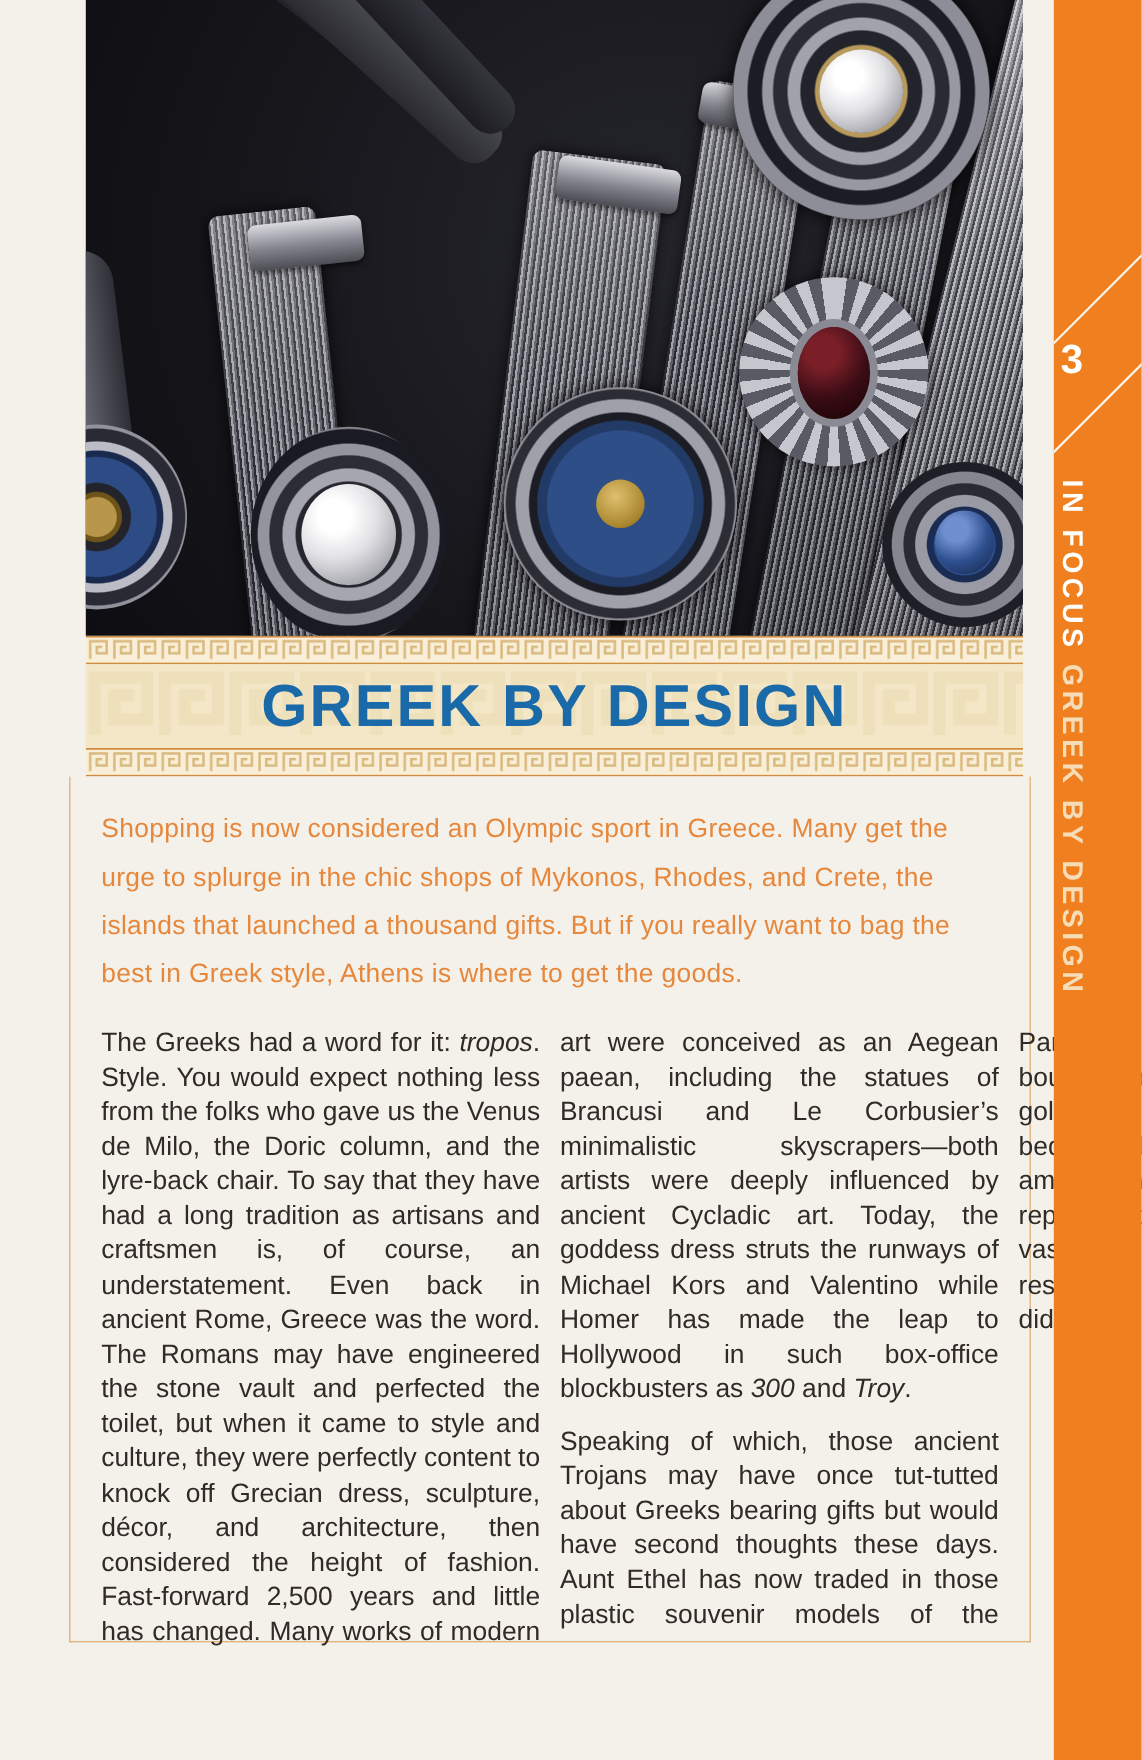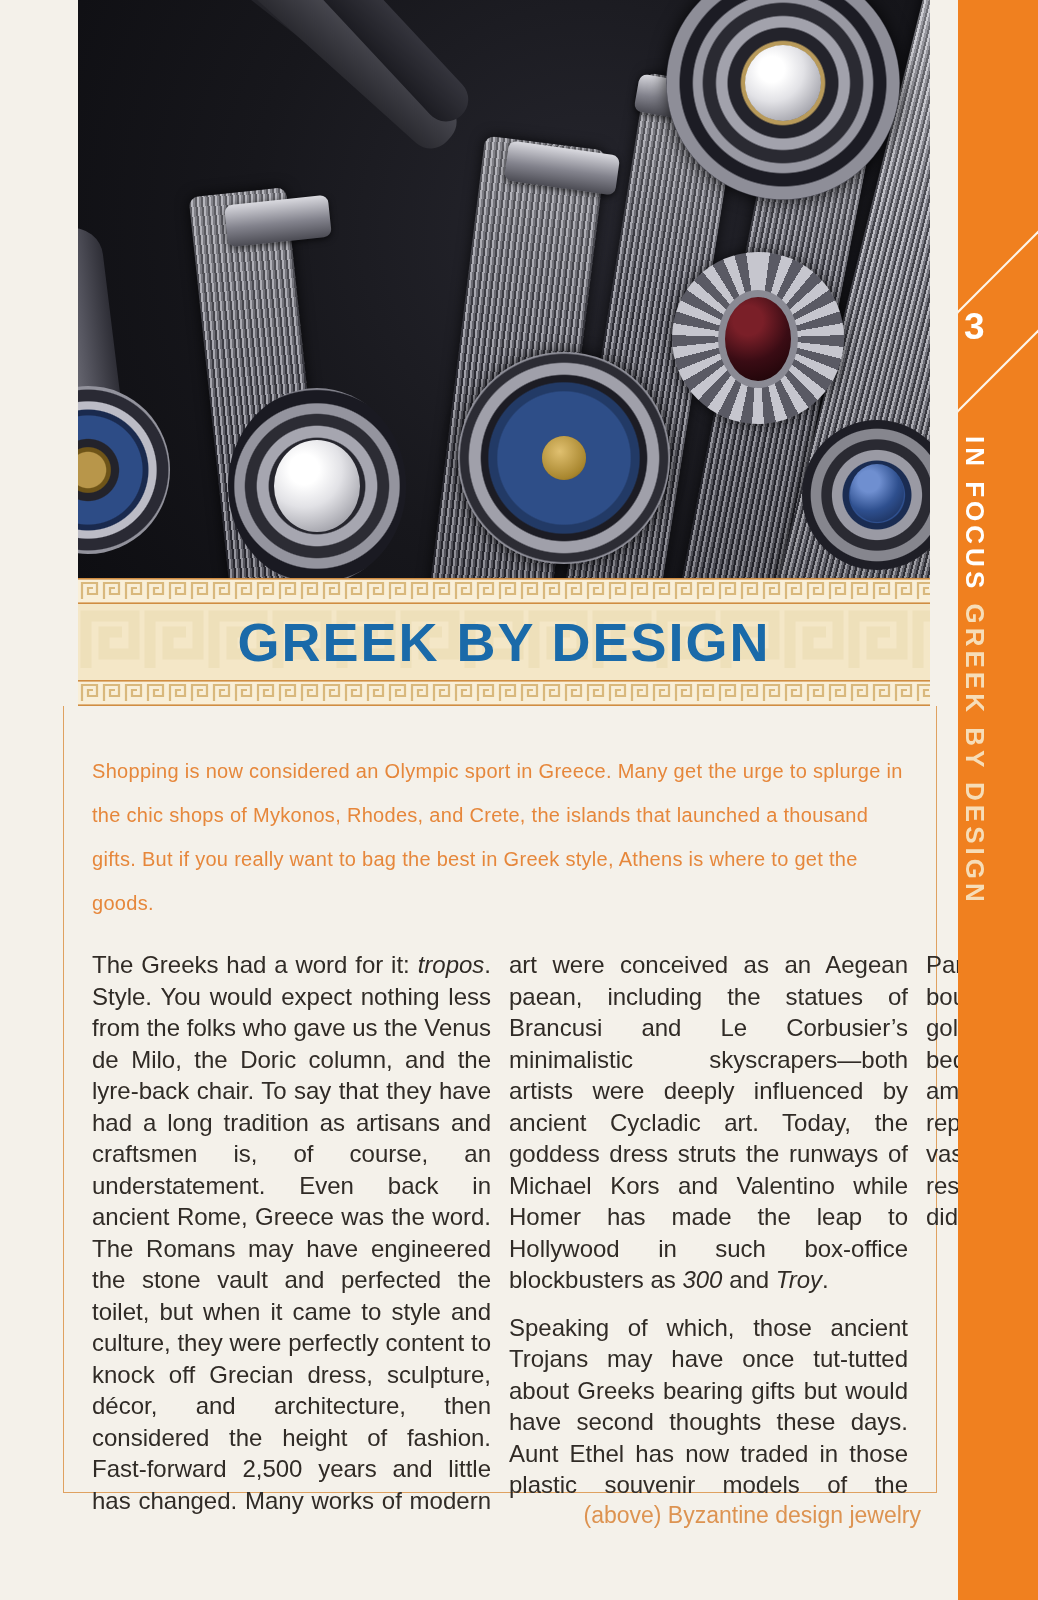--- a/index.html
+++ b/index.html
@@ -96,22 +96,22 @@
   }
 
   
   .content-box {
     position:absolute; left:63px; top:706px; width:874px; height:787px;
     border-left:1px solid #dfa160; border-right:1px solid #dfa160; border-bottom:1px solid #dfa160;
     background:#f4f1ea;
   }
   .intro {
     padding:26px 28px 0 28px;
-    font-size:20px; line-height:44px; font-weight:300;
-    letter-spacing:.3px; color:#e6873b;margin-top:17px;
+    font-size:24px; line-height:44px; font-weight:300;
+    letter-spacing:.3px; color:#e6873b;
   }
   .columns {
     margin:24px 28px 0 28px; height:574px;
     column-count:2; column-gap:18px; column-fill:auto;
     font-family:Liberation Sans, sans-serif;
     font-size:24px; line-height:31.5px; color:#302b26;
     text-align:justify;
   }
   .columns p { margin-bottom:16px; }
   .caption {
@@ -218,21 +218,20 @@
   </div>
 
   <div class="content-box">
     <div class="intro">Shopping is now considered an Olympic sport in Greece. Many get the urge to splurge in the chic shops of Mykonos, Rhodes, and Crete, the islands that launched a thousand gifts. But if you really want to bag the best in Greek style, Athens is where to get the goods.</div>
     <div class="columns">
         <p><span>The Greeks had a word for it: </span><i>tropos</i><span>. Style. You would expect nothing less from the folks who gave us the Venus de Milo, the Doric column, and the lyre-back chair. To say that they have had a long tradition as artisans and craftsmen is, of course, an understatement. Even back in ancient Rome, Greece was the word. The Romans may have engineered the stone vault and perfected the toilet, but when it came to style and culture, they were perfectly content to knock off Grecian dress, sculpture, décor, and architecture, then considered the height of fashion. Fast-forward 2,500 years and little has changed. Many works of modern art were conceived as an Aegean paean, including the statues of Brancusi and Le Corbusier’s minimalistic skyscrapers—both artists were deeply influenced by ancient Cycladic art. Today, the goddess dress struts the runways of Michael Kors and Valentino while Homer has made the leap to Hollywood in such box-office blockbusters as </span><i>300</i><span> and </span><i>Troy</i><span>.</span></p>
         <p><span>Speaking of which, those ancient Trojans may have once tut-tutted about Greeks bearing gifts but would have second thoughts these days. Aunt Ethel has now traded in those plastic souvenir models of the Parthenon for a new Athenian bounty: pieces of Byzantine-style gold jewelry; hand-woven bedspreads from Hydra; strands of amber </span><i>komboloi</i><span> worry beads; and reproductions of red-figure ceramic vases. These are gifts you cannot resist and will be forever be glad you didn’t.</span></p>
       </div>
   </div>
 
-  <div class="caption">(above) Byzantine design jewelry</div>
 
   <div class="sidebar">
     <div class="diag d1"></div>
     <div class="diag d2"></div>
     <div class="page-num">3</div>
     <div class="vert-text">
       <span class="sec">IN FOCUS </span><span class="topic">GREEK BY DESIGN</span>
     </div>
   </div>
 

